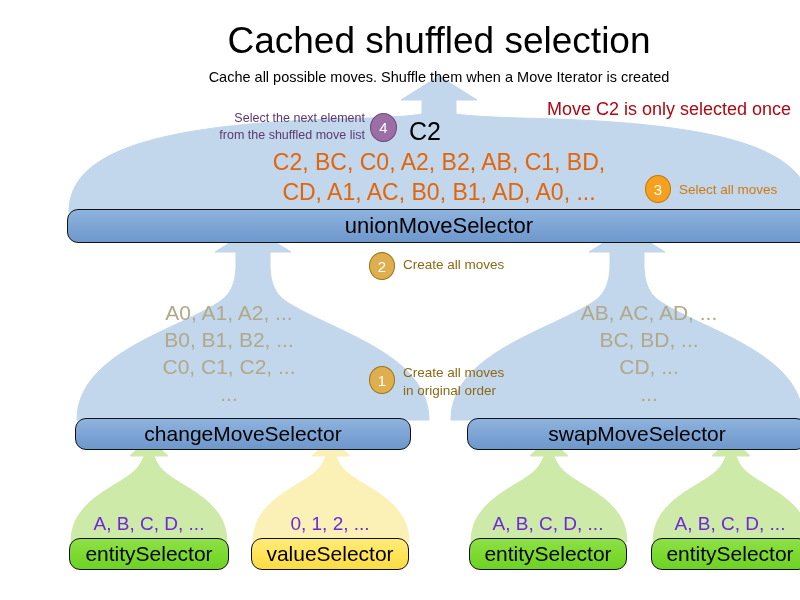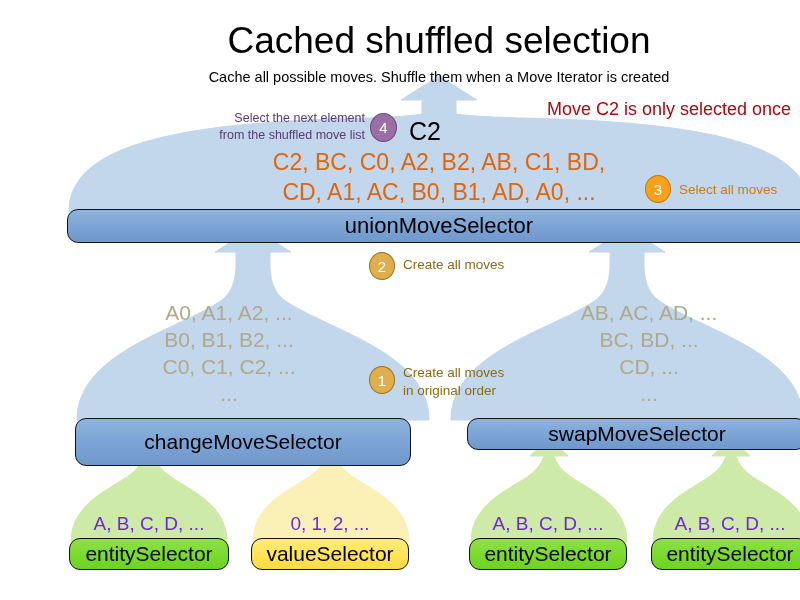--- a/index.html
+++ b/index.html
@@ -72,21 +72,21 @@
   }
   .bar.green {
     background: linear-gradient(180deg, #8ee048 0%, #79d92c 60%, #6fd126 100%);
   }
   .bar.yellow {
     background: linear-gradient(180deg, #ffeb7a 0%, #ffe354 60%, #f9dc45 100%);
     text-align: right;
   }
 
   #union-bar   { left: 28px;  top: 209px; width: 744px; height: 34px; font-size: 22px; }
-  #change-bar  { left: 36px;  top: 418px; width: 336px; height: 48px; text-align: center; }
+  #change-bar  { left: 36px;  top: 418px; width: 336px; height: 32px; text-align: center; }
   #swap-bar    { left: 428px; top: 418px; width: 340px; height: 32px; }
 
   #entity-bar-1 { left: 30px;  top: 538px; width: 160px; height: 32px; }
   #value-bar-1  { left: 212px; top: 538px; width: 158px; height: 32px; }
   #entity-bar-2 { left: 430px; top: 538px; width: 158px; height: 32px; }
   #entity-bar-3 { left: 612px; top: 538px; width: 158px; height: 32px; }
 
   
   .movelist {
     position: absolute;

